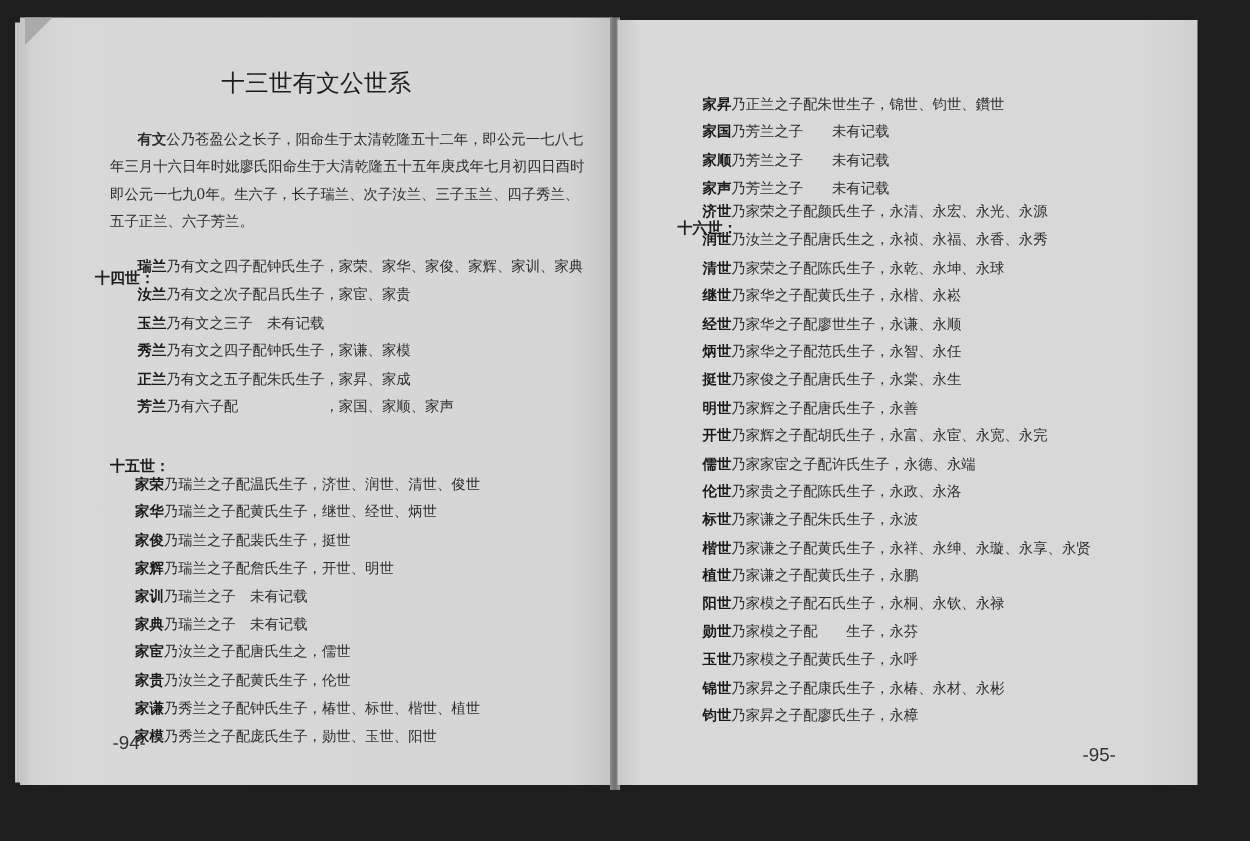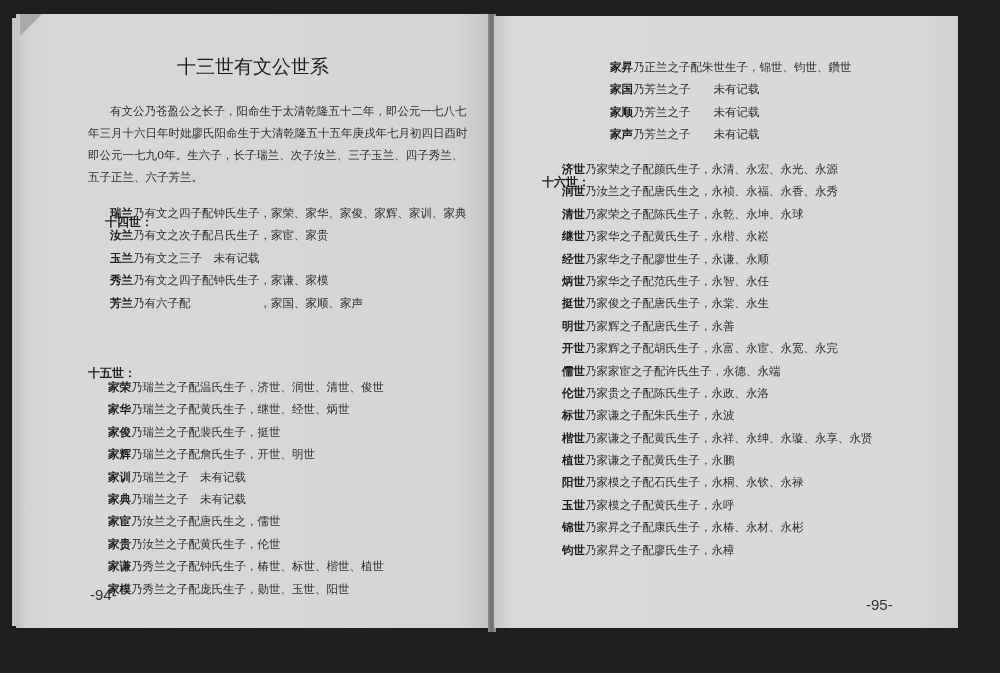--- a/index.html
+++ b/index.html
@@ -36,21 +36,21 @@
     border-top:22px solid #aaaaaa; border-right:22px solid transparent;
   }
   .title {
     position:absolute; left:0; width:474px; top:40px; text-align:center;
     font-family:"DejaVu Sans", sans-serif; font-size:19px; color:#1d1d1d;
   }
   .intro {
     position:absolute; left:72px; top:86px; width:380px;
     font-size:11.5px; line-height:22px; text-indent:22px; color:#2d2d2d;
   }
-  .intro b { font-family:"DejaVu Sans", sans-serif; font-weight:normal; }
+  .intro b { font-family:"DejaVu Sans", sans-serif; font-weight:bold; }
   .gen {
     position:absolute; font-family:Liberation Mono, monospace;
     font-weight:bold; font-size:12px; color:#1d1d1d;margin-top:32px;
   }
   .entries { position:absolute; }
   .entry {
     height:22.4px; line-height:22.4px; font-size:11.5px; white-space:nowrap; color:#2d2d2d;
   }
   .entry .nm { font-family:"DejaVu Sans", sans-serif; font-weight:bold; color:#1a1a1a; }
   .pnum {
@@ -60,26 +60,27 @@
 </head>
 <body>
 
 <div class="book">
   <div class="page-edges"></div>
 
   <div class="page page-left">
     <div class="title">十三世有文公世系</div>
     <div class="intro"><b>有文</b><span>公乃苍盈公之长子，阳命生于太清乾隆五十二年，即公元一七八七年三月十六日年时妣廖氏阳命生于大清乾隆五十五年庚戌年七月初四日酉时即公元一七九0年。生六子，长子瑞兰、次子汝兰、三子玉兰、四子秀兰、五子正兰、六子芳兰。</span></div>
 
-    <div class="gen" style="left:89px;top:168px;">十四世：</div>
+    <div class="gen" style="left:60px;top:168px;">十四世：</div>
     <div class="entries" style="left:94px;top:188px;">
       <div class="entry"><span class="nm">瑞兰</span><span>乃有文之四子配钟氏生子，家荣、家华、家俊、家辉、家训、家典</span></div>
       <div class="entry"><span class="nm">汝兰</span><span>乃有文之次子配吕氏生子，家宦、家贵</span></div>
       <div class="entry"><span class="nm">玉兰</span><span>乃有文之三子　未有记载</span></div>
       <div class="entry"><span class="nm">秀兰</span><span>乃有文之四子配钟氏生子，家谦、家模</span></div>
+      <div class="entry"><span class="nm">正兰</span><span>乃有文之五子配朱氏生子，家昇、家成</span></div>
       <div class="entry"><span class="nm">芳兰</span><span>乃有六子配　　　　　　，家国、家顺、家声</span></div>
     </div>
 
     <div class="gen" style="left:72px;top:319px;">十五世：</div>
     <div class="entries" style="left:92px;top:338px;margin-top:24px;">
       <div class="entry"><span class="nm">家荣</span><span>乃瑞兰之子配温氏生子，济世、润世、清世、俊世</span></div>
       <div class="entry"><span class="nm">家华</span><span>乃瑞兰之子配黄氏生子，继世、经世、炳世</span></div>
       <div class="entry"><span class="nm">家俊</span><span>乃瑞兰之子配裴氏生子，挺世</span></div>
       <div class="entry"><span class="nm">家辉</span><span>乃瑞兰之子配詹氏生子，开世、明世</span></div>
       <div class="entry"><span class="nm">家训</span><span>乃瑞兰之子　未有记载</span></div>
@@ -90,21 +91,21 @@
       <div class="entry"><span class="nm">家模</span><span>乃秀兰之子配庞氏生子，勋世、玉世、阳世</span></div>
     </div>
 
     <div class="pnum" style="left:74px;top:572px;">-94-</div>
   </div>
 
   <div class="fold"></div>
   <div class="gutter"></div>
 
   <div class="page page-right">
-    <div class="entries" style="left:68px;top:40px;margin-left:48px;">
+    <div class="entries" style="left:68px;top:56px;">
       <div class="entry"><span class="nm">家昇</span><span>乃正兰之子配朱世生子，锦世、钧世、鑽世</span></div>
       <div class="entry"><span class="nm">家国</span><span>乃芳兰之子　　未有记载</span></div>
       <div class="entry"><span class="nm">家顺</span><span>乃芳兰之子　　未有记载</span></div>
       <div class="entry"><span class="nm">家声</span><span>乃芳兰之子　　未有记载</span></div>
     </div>
 
     <div class="gen" style="left:48px;top:126px;">十六世：</div>
     <div class="entries" style="left:68px;top:142px;">
       <div class="entry"><span class="nm">济世</span><span>乃家荣之子配颜氏生子，永清、永宏、永光、永源</span></div>
       <div class="entry"><span class="nm">润世</span><span>乃汝兰之子配唐氏生之，永祯、永福、永香、永秀</span></div>
@@ -114,20 +115,21 @@
       <div class="entry"><span class="nm">炳世</span><span>乃家华之子配范氏生子，永智、永任</span></div>
       <div class="entry"><span class="nm">挺世</span><span>乃家俊之子配唐氏生子，永棠、永生</span></div>
       <div class="entry"><span class="nm">明世</span><span>乃家辉之子配唐氏生子，永善</span></div>
       <div class="entry"><span class="nm">开世</span><span>乃家辉之子配胡氏生子，永富、永宦、永宽、永完</span></div>
       <div class="entry"><span class="nm">儒世</span><span>乃家家宦之子配许氏生子，永德、永端</span></div>
       <div class="entry"><span class="nm">伦世</span><span>乃家贵之子配陈氏生子，永政、永洛</span></div>
       <div class="entry"><span class="nm">标世</span><span>乃家谦之子配朱氏生子，永波</span></div>
       <div class="entry"><span class="nm">楷世</span><span>乃家谦之子配黄氏生子，永祥、永绅、永璇、永享、永贤</span></div>
       <div class="entry"><span class="nm">植世</span><span>乃家谦之子配黄氏生子，永鹏</span></div>
       <div class="entry"><span class="nm">阳世</span><span>乃家模之子配石氏生子，永桐、永钦、永禄</span></div>
+      <div class="entry"><span class="nm">勋世</span><span>乃家模之子配　　生子，永芬</span></div>
       <div class="entry"><span class="nm">玉世</span><span>乃家模之子配黄氏生子，永呼</span></div>
       <div class="entry"><span class="nm">锦世</span><span>乃家昇之子配康氏生子，永椿、永材、永彬</span></div>
       <div class="entry"><span class="nm">钧世</span><span>乃家昇之子配廖氏生子，永樟</span></div>
     </div>
 
     <div class="pnum" style="left:372px;top:580px;text-align:right;">-95-</div>
   </div>
 </div>
 
 </body></html>

